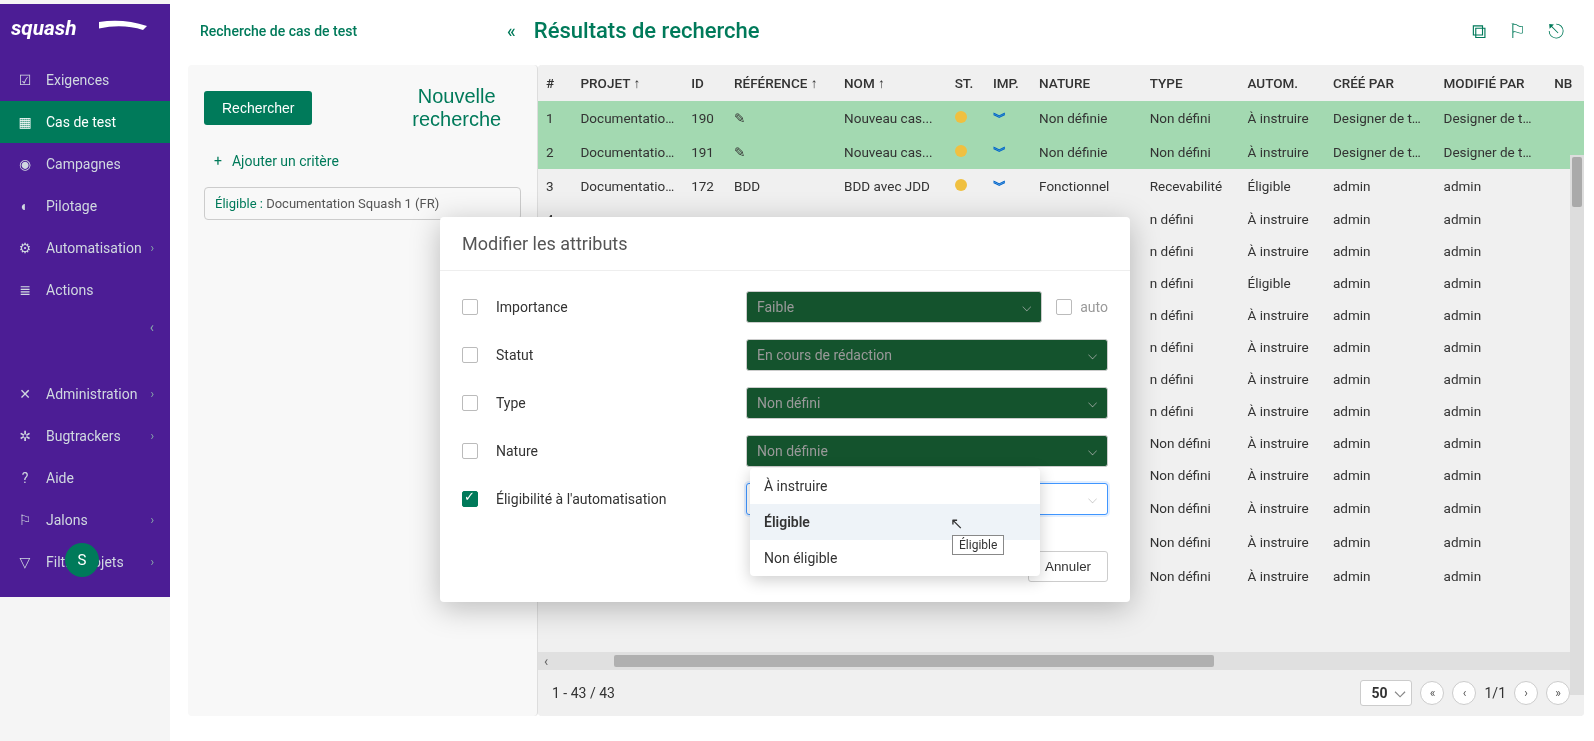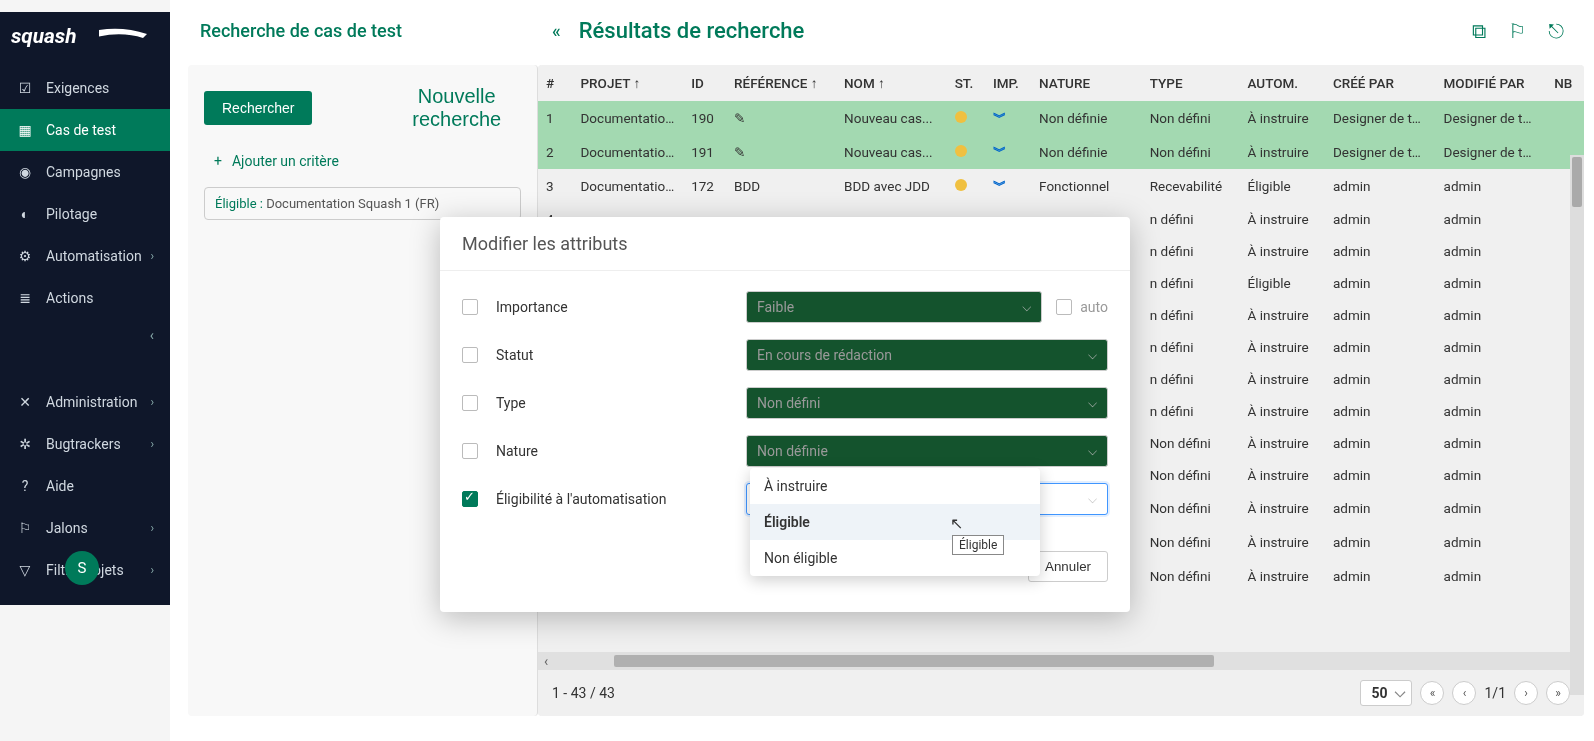--- a/index.html
+++ b/index.html
@@ -1,29 +1,29 @@
 <!DOCTYPE html>
 <html><head>
 <meta charset="utf-8">
 <style>
 * { box-sizing: border-box; margin: 0; padding: 0; }
 body { font-family: -apple-system, BlinkMacSystemFont, "Segoe UI", Roboto, sans-serif; font-size: 14px; color: #333; background: #f5f5f5; overflow: hidden; width: 1594px; height: 741px; position: relative; }
-.sidebar { position: absolute; left: 0; top: 12px; width: 170px; height: 593px; background: #0f172a; color: #d0d8e0; }
+.sidebar { position: absolute; left: 0; top: 4px; width: 170px; height: 593px; background: #4c1d95; color: #d0d8e0; }
 .logo { padding: 10px 8px; }
 .logo svg { width: 150px; height: 32px; }
 .nav-item { display: flex; align-items: center; padding: 12px 16px; cursor: pointer; font-size: 14px; }
 .nav-item.active { background: #007a5a; color: #fff; }
 .nav-item .icon { width: 18px; height: 18px; margin-right: 12px; display: inline-flex; align-items: center; justify-content: center; }
 .nav-item .chev { margin-left: auto; font-size: 12px; color: #8aa; }
 .collapse-chev { text-align: right; padding: 8px 16px; color: #8aa; cursor: pointer; }
 .nav-gap { height: 30px; }
 .avatar { position: absolute; bottom: 20px; left: 65px; width: 34px; height: 34px; border-radius: 50%; background: #007a5a; color: #fff; display: flex; align-items: center; justify-content: center; font-size: 15px; }
 .main { position: absolute; left: 170px; top: 0; right: 0; height: 741px; background: #fff; }
 .header { display: flex; align-items: center; padding: 18px 30px 12px; }
-.header-title { color: #007a5a; font-size: 18px; font-weight: 500; }
+.header-title { color: #007a5a; font-size: 14px; font-weight: 500; }
 .header-results { color: #007a5a; font-size: 22px; font-weight: 500; margin-left: 150px; display: flex; align-items: center; }
 .header-results .back-icon { margin-right: 18px; font-size: 18px; cursor: pointer; }
 .header-actions { margin-left: auto; display: flex; gap: 22px; color: #007a5a; }
 .header-actions .icon { cursor: pointer; font-size: 20px; }
 .content { display: flex; height: calc(741px - 70px); }
 .search-panel { width: 350px; padding: 20px 16px; border-right: 1px solid #ddd; background: #f8f8f8; margin: 10px 0 10px 18px; border-radius: 4px; }
 .search-btns { display: flex; align-items: center; gap: 80px; margin-bottom: 22px; }
 .btn-primary { background: #007a5a; color: #fff; border: none; padding: 9px 18px; border-radius: 3px; cursor: pointer; font-size: 14px; }
 .btn-link { color: #007a5a; background: none; border: none; cursor: pointer; font-size: 20px; }
 .add-crit { display: flex; align-items: center; gap: 10px; color: #007a5a; cursor: pointer; margin-bottom: 18px; padding-left: 10px; }
@@ -57,21 +57,21 @@
 .attr-row { display: flex; align-items: center; margin-bottom: 16px; }
 .chk { width: 16px; height: 16px; border: 1px solid #bbb; border-radius: 2px; margin-right: 18px; cursor: pointer; }
 .chk.checked { background: #007a5a; border-color: #007a5a; position: relative; }
 .chk.checked::after { content: '✓'; color: #fff; position: absolute; left: 1px; top: -3px; font-size: 13px; }
 .attr-label { width: 250px; color: #333; }
 .attr-select { flex: 1; border: 1px solid #ccc; border-radius: 3px; padding: 7px 10px; background: #14532d; color: #999; position: relative; display: flex; justify-content: space-between; align-items: center; cursor: pointer; }
 .attr-select.active { border-color: #4096ff; background: #fff; color: #999; box-shadow: 0 0 0 2px rgba(64,150,255,0.15); }
 .attr-select .chev-d { color: #bbb; font-size: 12px; }
 .auto-chk { display: flex; align-items: center; margin-left: 14px; color: #999; }
 .auto-chk .chk { margin-right: 8px; }
-.modal-footer { display: flex; justify-content: flex-end; padding: 0 22px 30px; }
+.modal-footer { display: flex; justify-content: flex-end; padding: 0 22px 20px; }
 .btn-cancel { border: 1px solid #ccc; background: #fff; padding: 7px 16px; border-radius: 3px; cursor: pointer; color: #333; }
 .dropdown { position: absolute; left: 750px; top: 468px; width: 290px; background: #fff; border-radius: 4px; box-shadow: 0 4px 16px rgba(0,0,0,0.2); z-index: 20; }
 .dd-item { padding: 10px 14px; cursor: pointer; color: #333; }
 .dd-item.hover { background: #eef3f8; font-weight: 600; }
 .cursor-img { position: absolute; left: 950px; top: 514px; z-index: 30; pointer-events: none; font-size: 16px; }
 .tooltip { position: absolute; left: 952px; top: 535px; z-index: 25; border: 1px solid #888; background: #fff; padding: 2px 6px; font-size: 12px; color: #333; }
 .vscroll { position: absolute; right: 0; top: 90px; width: 14px; height: 540px; background: #ddd; }
 .vscroll-thumb { width: 10px; margin: 2px; height: 50px; background: #aaa; border-radius: 2px; }
 </style>
 </head>

